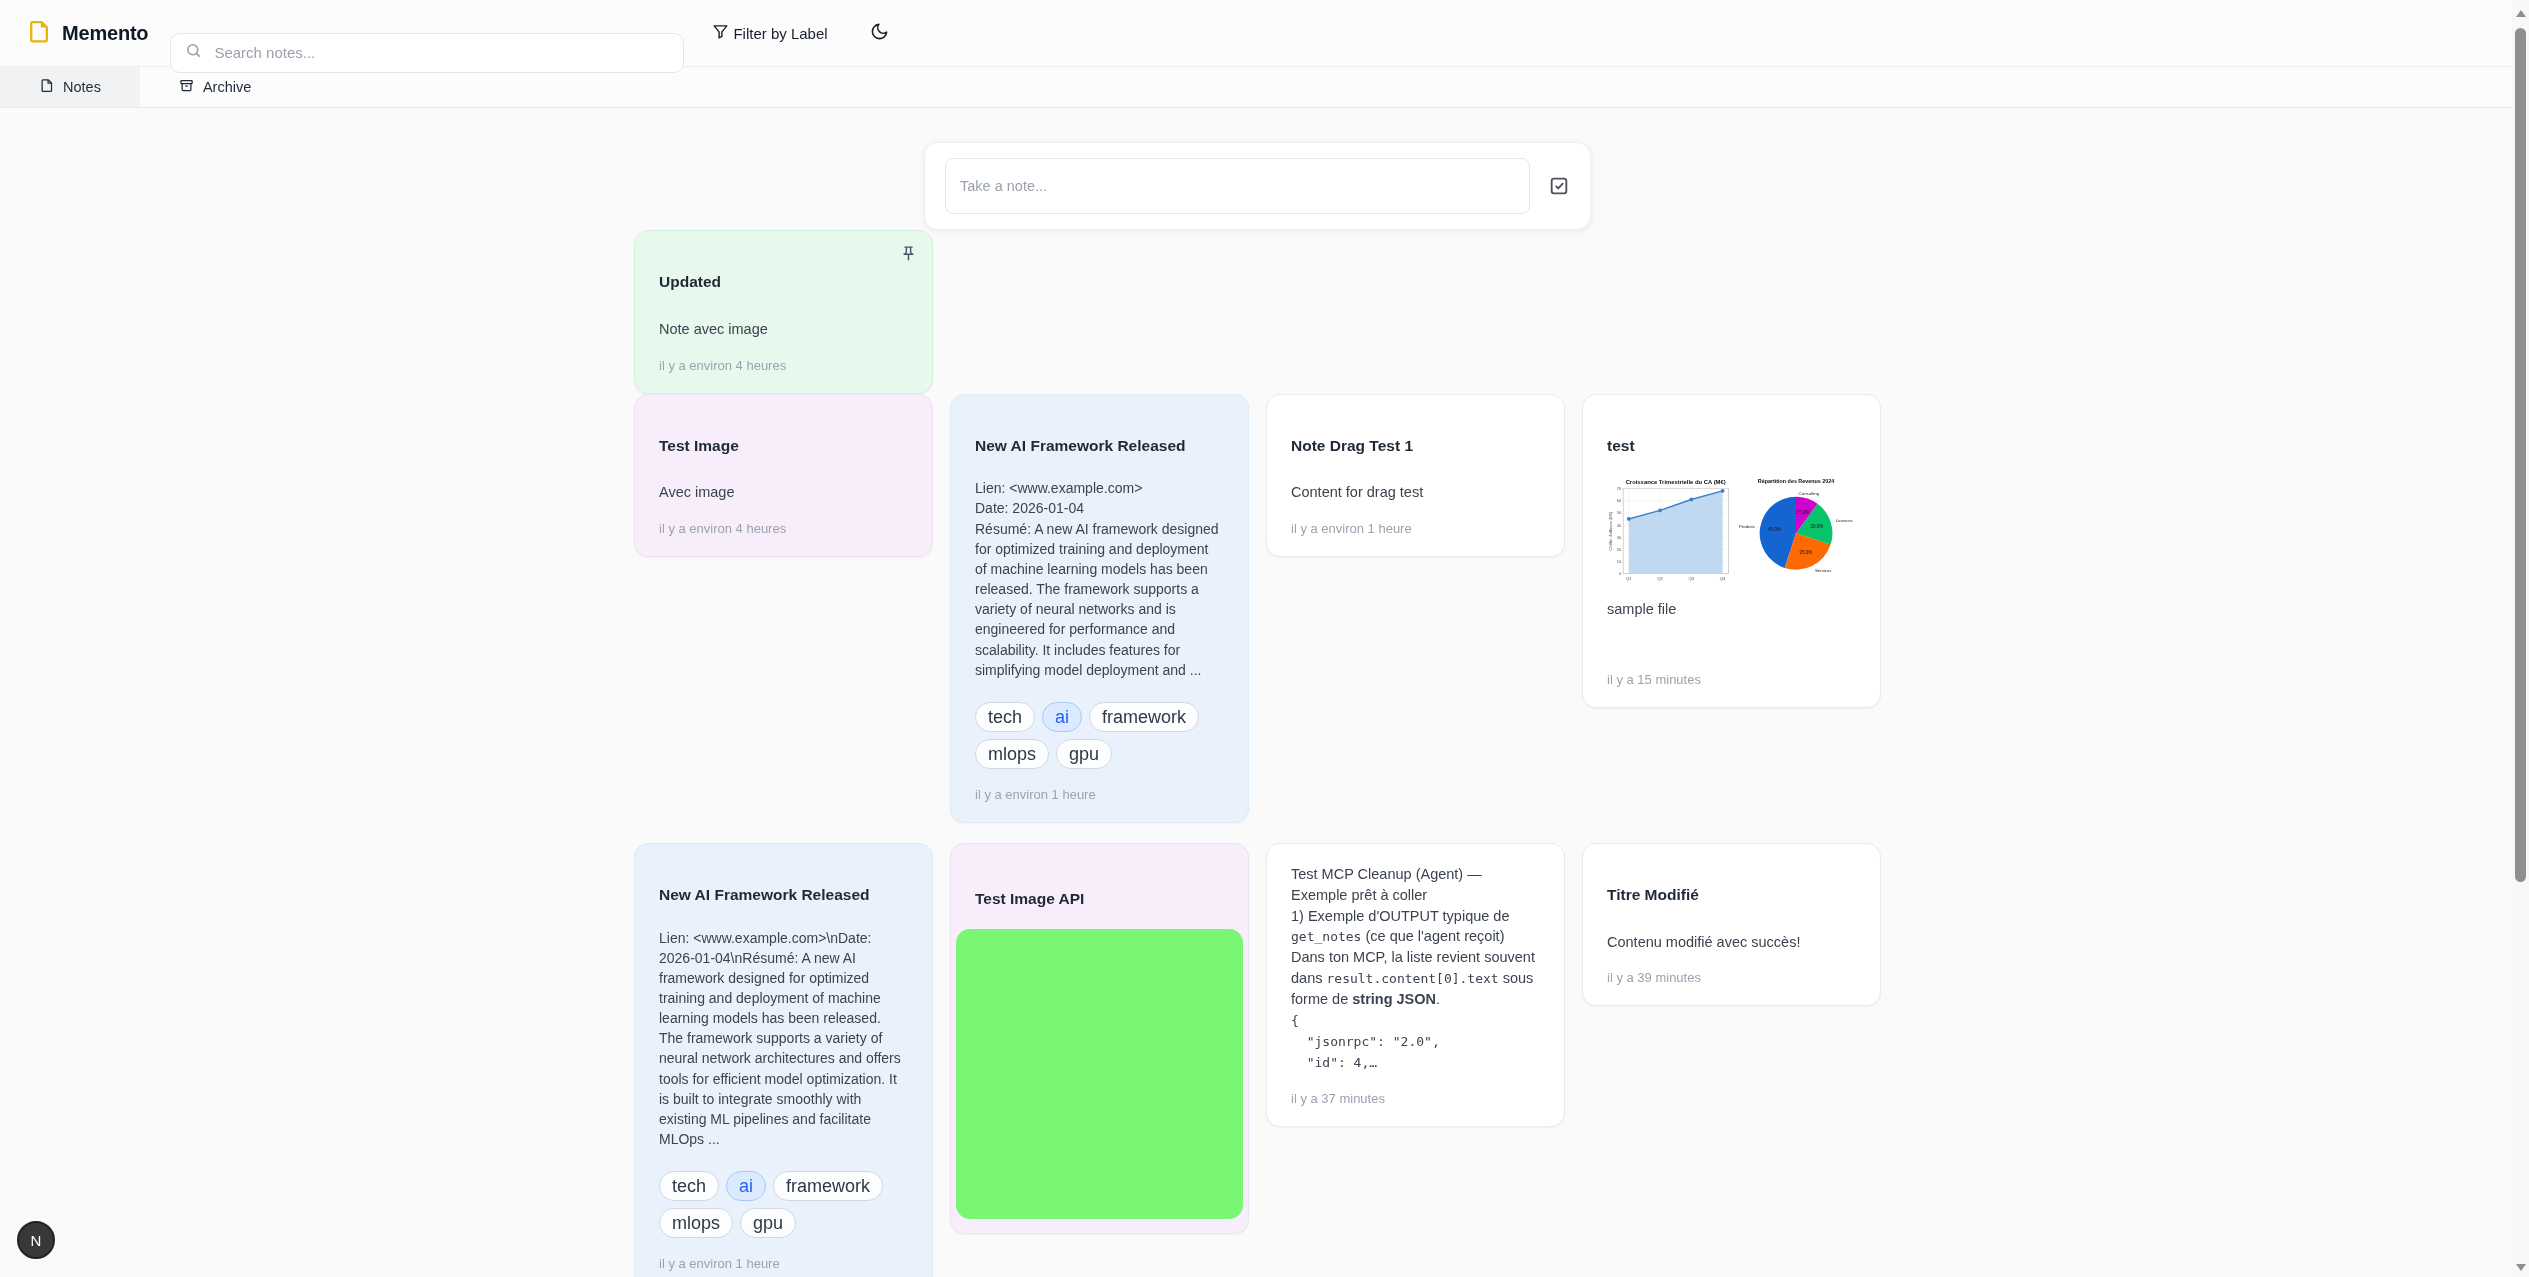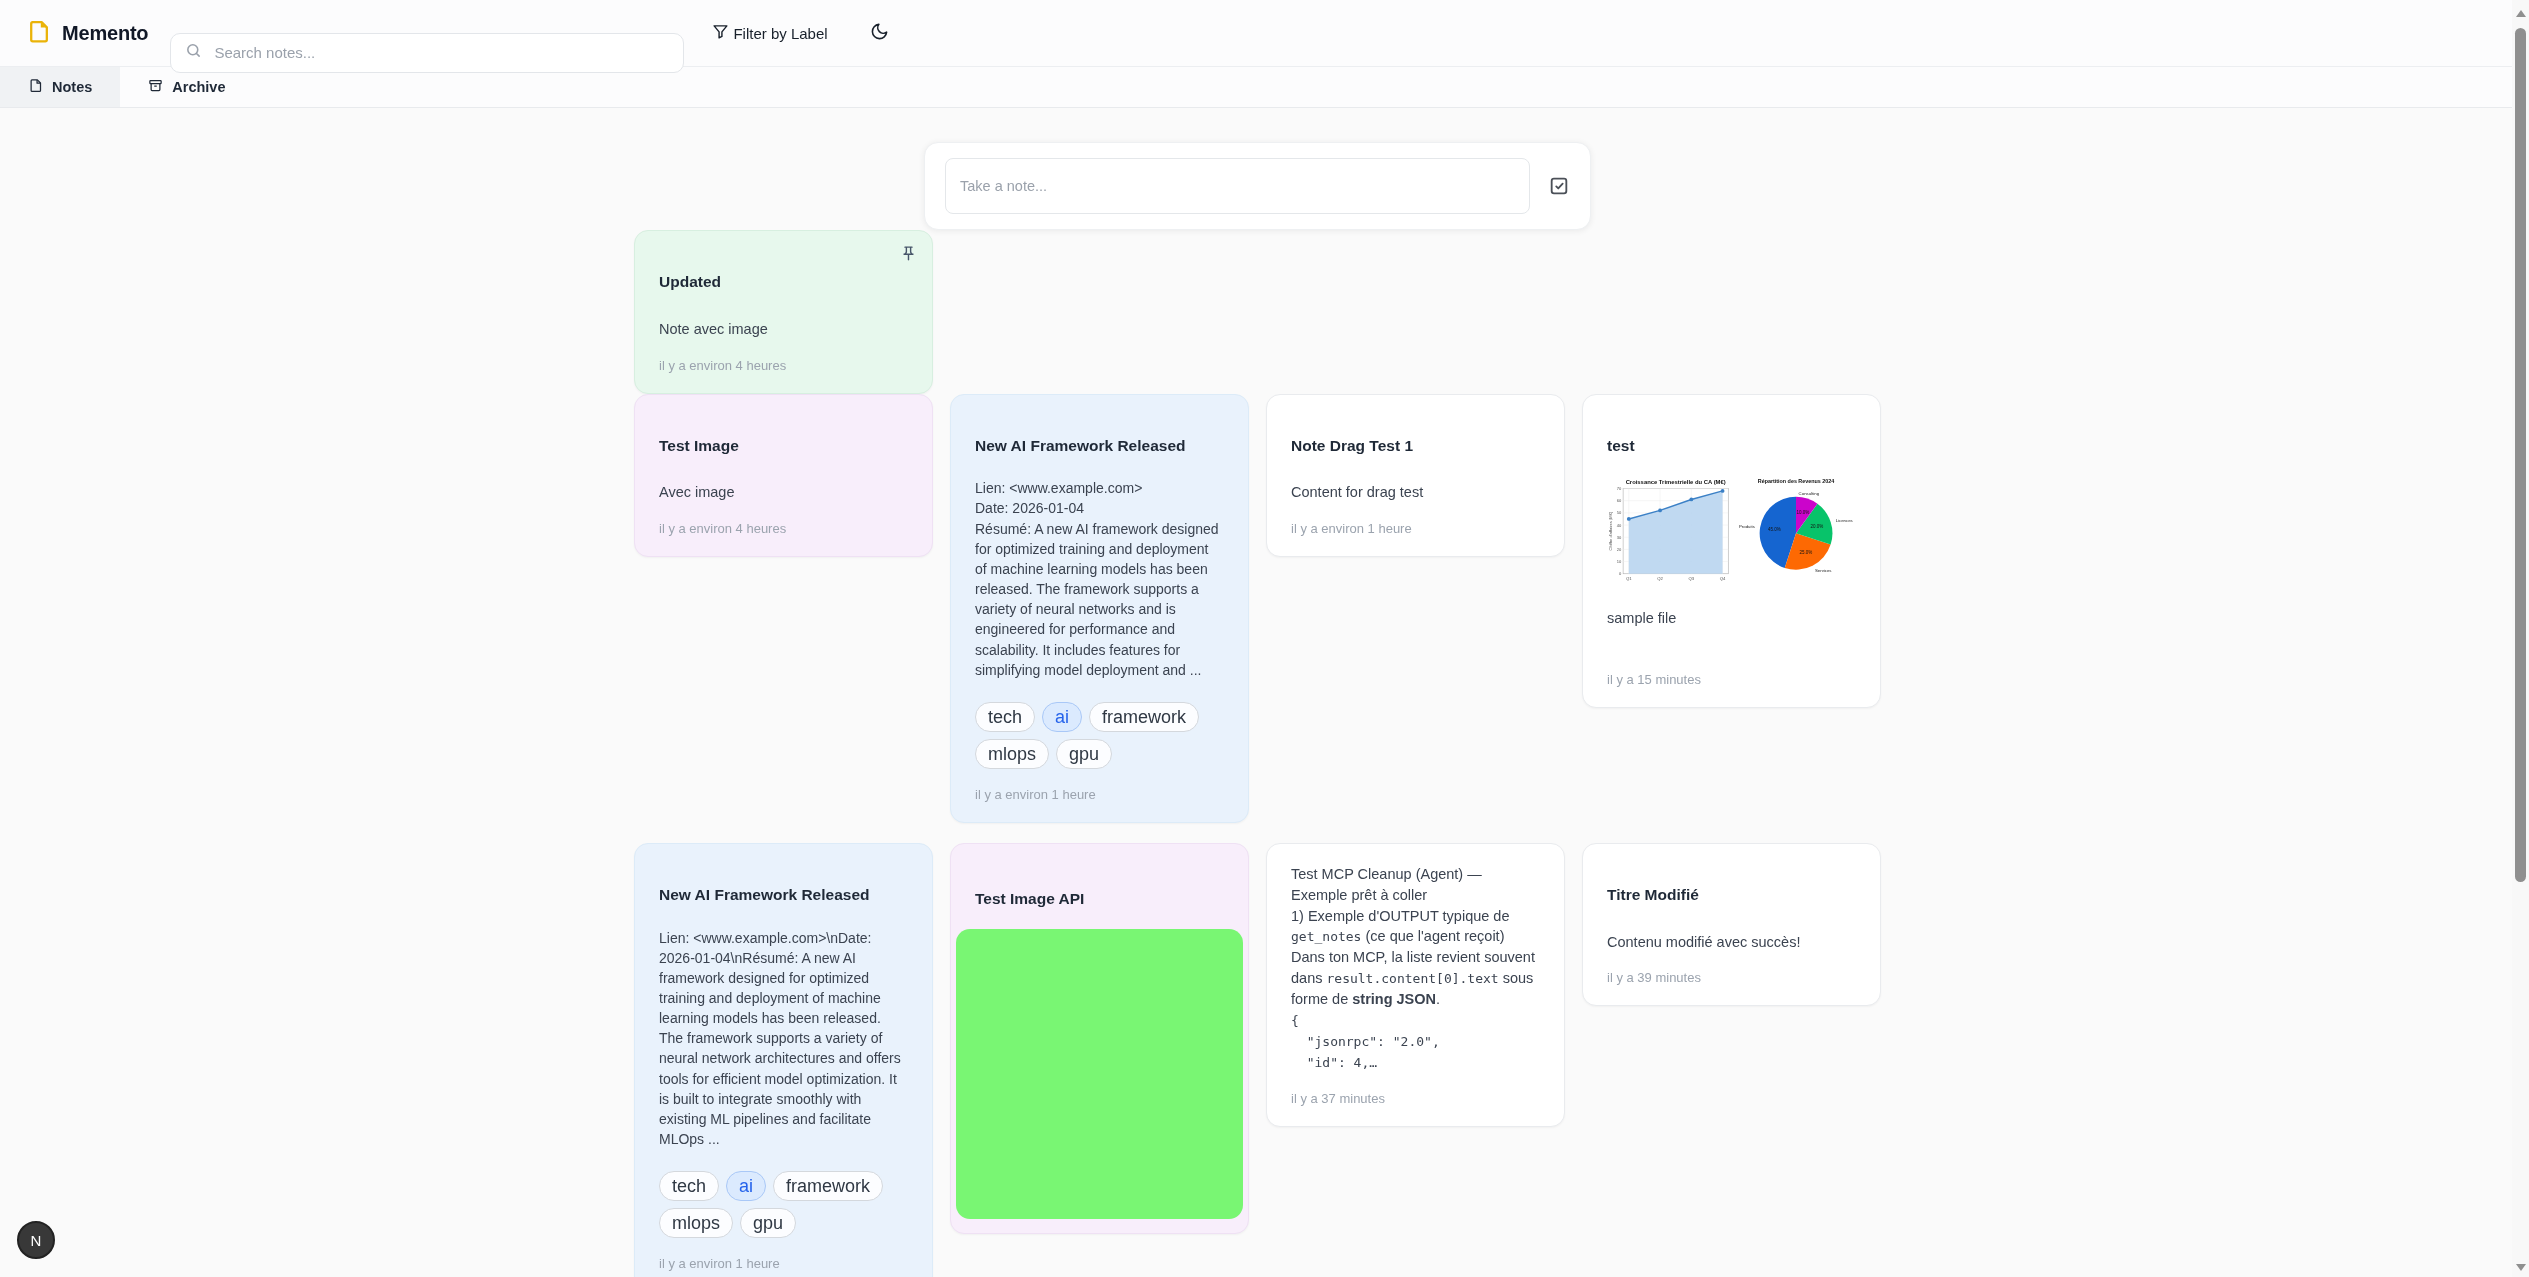--- a/index.html
+++ b/index.html
@@ -16,21 +16,21 @@
   .search { display:flex; align-items:center; gap:10px; width:514px; height:40px;
     border:1px solid #e3e6ea; border-radius:10px; background:#fff; padding:0 14px;margin-top:39px; }
   .search input { border:none; outline:none; flex:1; font-size:15px; background:transparent; color:#111827;
     font-family:"Liberation Sans", sans-serif; }
   .search input::placeholder { color:#9aa1ab; }
   .filter-btn { display:flex; align-items:center; gap:4px; margin-left:28px;
     font-size:15px; font-weight:500; color:#18202b; cursor:pointer; }
   .moon-btn { margin-left:42px; cursor:pointer; display:flex; align-items:center; }
   
   .tabbar { display:flex; height:42px; border-top:1px solid #eceef1; border-bottom:1px solid #e8eaed; background:#fcfcfd; }
-  .tab { display:flex; align-items:center; gap:9px; padding:0 28px; font-size:14.5px; font-weight:700; color:#1f2937; cursor:pointer; }
+  .tab { display:flex; align-items:center; gap:9px; padding:0 39px; font-size:14.5px; font-weight:400; color:#1f2937; cursor:pointer; }
   .tab.active { background:#f0f2f4; }
   
   .content { margin-left:634px; width:1247px; padding-top:34px; }
   .composer { width:667px; margin:0 auto; background:#fff; border:1px solid #eef0f2; border-radius:14px;
     box-shadow:0 1px 6px rgba(0,0,0,.07); padding:15px 20px; display:flex; align-items:center; gap:18px; }
   .composer-input { flex:1; height:56px; border:1px solid #e4e7ea; border-radius:8px; padding:0 14px;
     font-size:14.5px; outline:none; color:#111827; background:#fff; font-family:"Liberation Sans", sans-serif; }
   .composer-input::placeholder { color:#9aa1ab; }
   .icon-btn { display:flex; align-items:center; cursor:pointer; }
   .section-label { font-size:12px; font-weight:700; letter-spacing:.5px; color:#6b7280; margin:32px 0 13px 6px; }
@@ -50,21 +50,21 @@
   .pill { font-size:18px; color:#2f3844; border:1px solid #d4d8dd; background:rgba(255,255,255,.85);
     border-radius:999px; padding:5px 12px; line-height:1; cursor:pointer; }
   .pill.accent { background:#dbeafe; border-color:#a9c8f7; color:#2563eb; }
   .seg-c { font-family:"DejaVu Sans Mono", monospace; font-size:13px; }
   .seg-b { font-weight:700; }
   .h-sm { min-height:158px; } .h-pin { min-height:160px; } .h-blue { min-height:391px; }
   .h-chart { min-height:314px; } .h-mcp { min-height:281px; }
   
   .charts-row { display:flex; gap:2px; margin-top:20px; align-items:flex-start; }
   .chart-box svg { display:block; }
-  .charts-note-body { margin-top:17px; }
+  .charts-note-body { margin-top:8px; }
   
   .note-api { padding:0; min-height:391px; }
   .api-title { padding:24px 24px 14px 24px; }
   .api-img { margin:5px; height:290px; background:#79f673; border-radius:14px; }
   
   .avatar { position:absolute; left:17px; top:1221px; width:38px; height:38px; border-radius:50%;
     background:#383838; border:2px solid #222; color:#fff; display:flex; align-items:center; justify-content:center;
     font-size:15px; font-weight:500; cursor:pointer; }
   
   .scrollbar { position:absolute; right:0; top:0; width:17px; height:1277px; background:#f8f8f8; }

